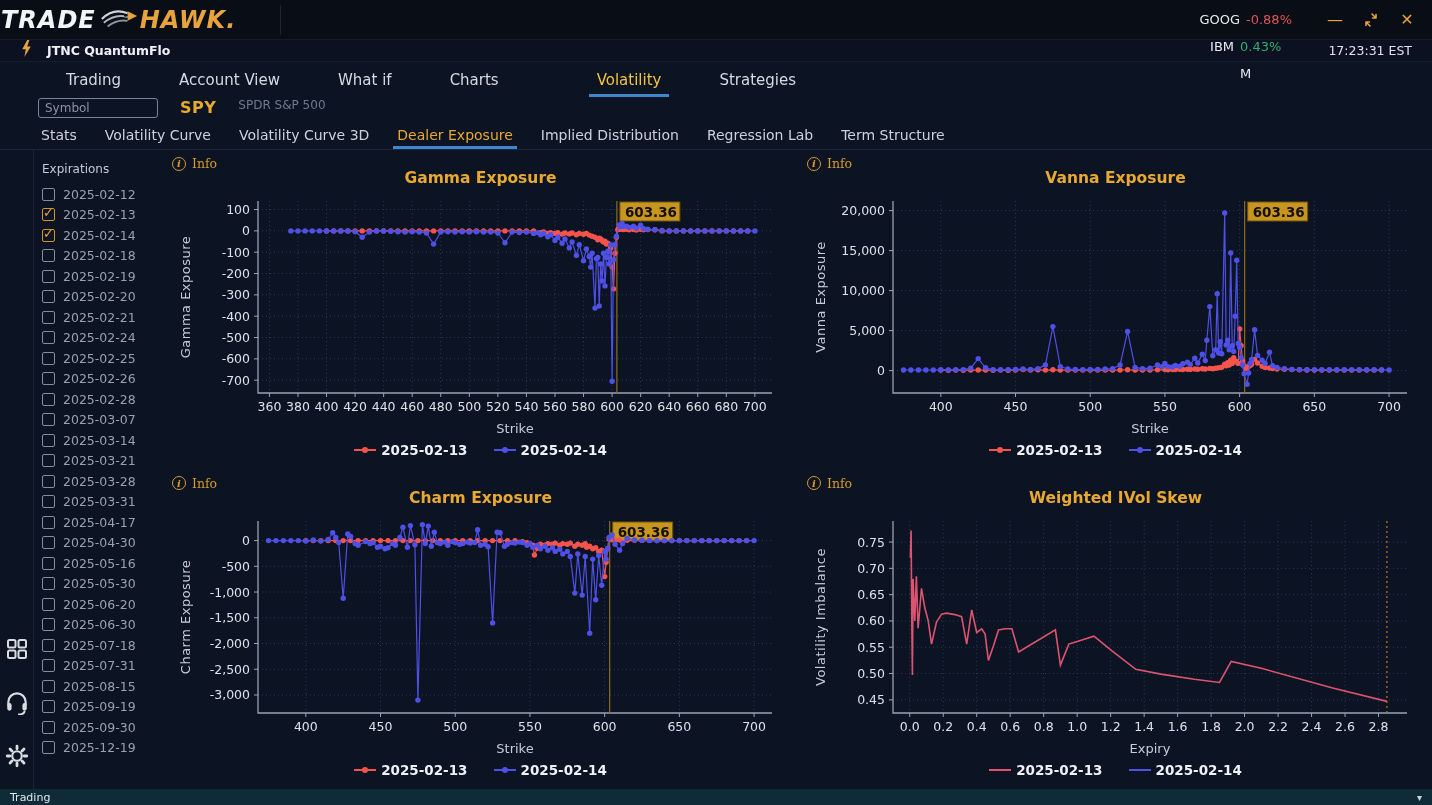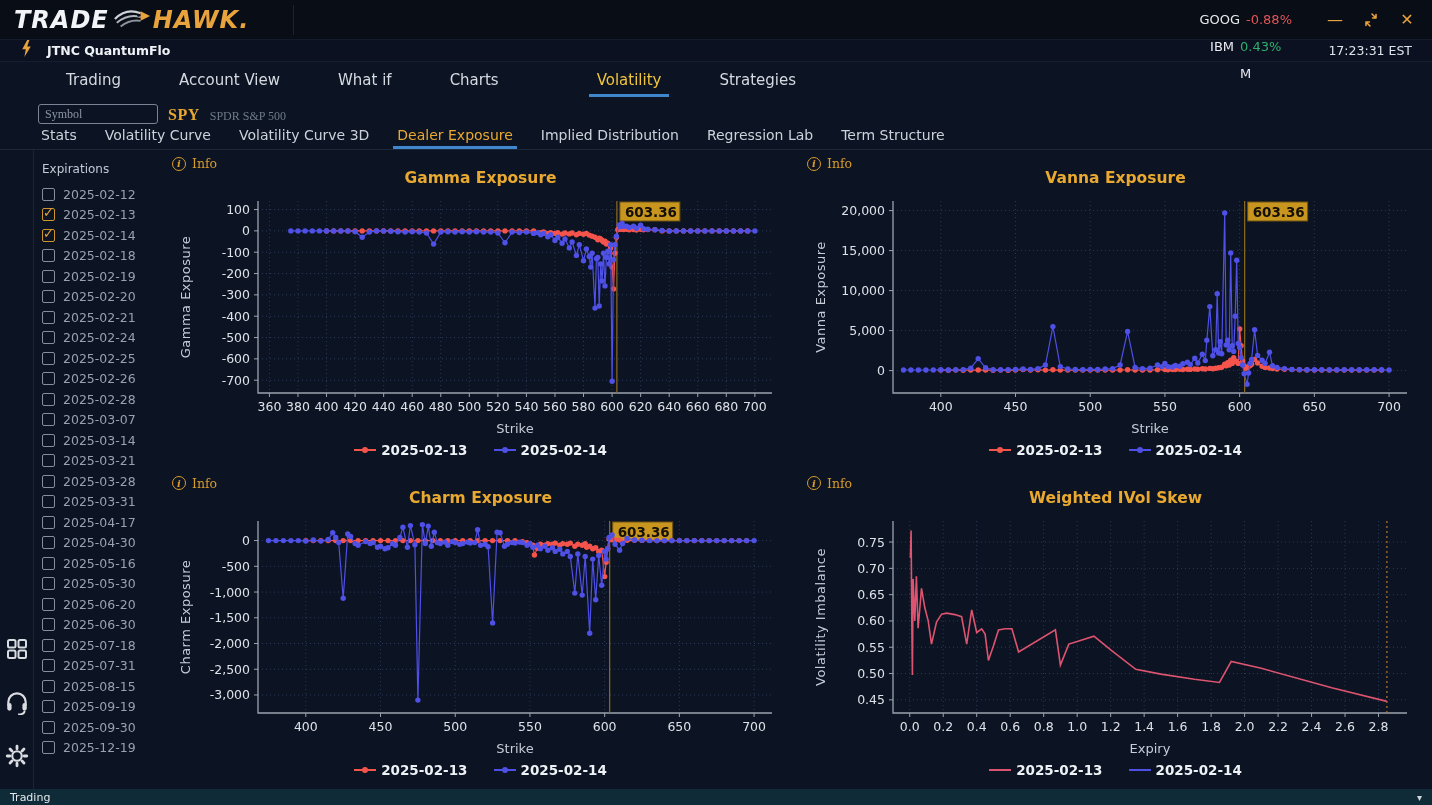--- a/index.html
+++ b/index.html
@@ -2,21 +2,21 @@
 <html><head>
 <meta charset="utf-8">
 <style>
   * { margin:0; padding:0; box-sizing:border-box; }
   html,body { width:1432px; height:805px; overflow:hidden; background:#0c1322;
     font-family:"DejaVu Sans","Liberation Sans",sans-serif; color:#dfe3ea; }
 
   
   .titlebar { height:40px; background:#080d16; display:flex; align-items:center;
     border-bottom:1px solid #141c2b; position:relative; }
-  .brand { display:flex; align-items:flex-start; padding-left:14px; }
+  .brand { display:flex; align-items:flex-start; padding-left:1px; }
   .brand-trade { font-size:24px; font-weight:800; font-style:italic; color:#f2f4f7; letter-spacing:1px; }
   .brand-hawk  { font-size:24px; font-weight:800; font-style:italic; color:#e8a33d; letter-spacing:1px; }
   .hawk-icon { margin:0 2px 0 4px; }
   .titlebar-sep { width:1px; height:30px; background:#1b2436; margin-left:44px; }
   .tickers { margin-left:auto; display:flex; align-items:center; gap:12px; font-size:13px;flex-direction:column; }
   .ticker { display:flex; gap:6px; cursor:default; }
   .ticker .sym { color:#e8ebf0; font-weight:500; }
   .up   { color:#2fae6e; }
   .down { color:#e25555; }
   .win-controls { display:flex; align-items:center; gap:18px; margin:0 16px 0 34px; color:#e8a33d; }
@@ -31,21 +31,21 @@
   .clock { margin-left:auto; font-size:12.5px; color:#dfe3ea; }
 
   
   .navrow { height:36px; display:flex; align-items:center; gap:54px; padding-left:64px; }
   .nav-tab { font-size:15px; color:#d5dae2; cursor:pointer; position:relative; padding:8px 2px; }
   .nav-tab.active { color:#f0c43c;margin-left:40px; }
   .nav-tab.active::after { content:""; position:absolute; left:-6px; right:-6px; bottom:0;
     height:3px; background:#3f86cc; }
 
   
-  .symbolrow { height:26px; display:flex; align-items:flex-end; padding-left:38px; gap:10px;font-family:Liberation Serif, serif; }
+  .symbolrow { height:26px; display:flex; align-items:flex-start; padding-left:38px; gap:22px; }
   .symbol-input { width:120px; height:20px; background:transparent; border:1px solid #76descri; }
   .symbol-input { border:1px solid #7a8496; border-radius:3px; color:#dfe3ea; font-size:12px;
     padding:2px 6px; outline:none; font-family:inherit; }
   .symbol-input::placeholder { color:#8b95a5; }
   .sym-ticker { color:#e9a930; font-weight:800; font-size:16px; letter-spacing:0.5px; }
   .sym-name { color:#6f7a8c; font-size:12px; }
 
   
   .subtabs { height:26px; display:flex; align-items:flex-end; gap:26px; padding-left:40px;
     border-bottom:1px solid #1c2739; }

